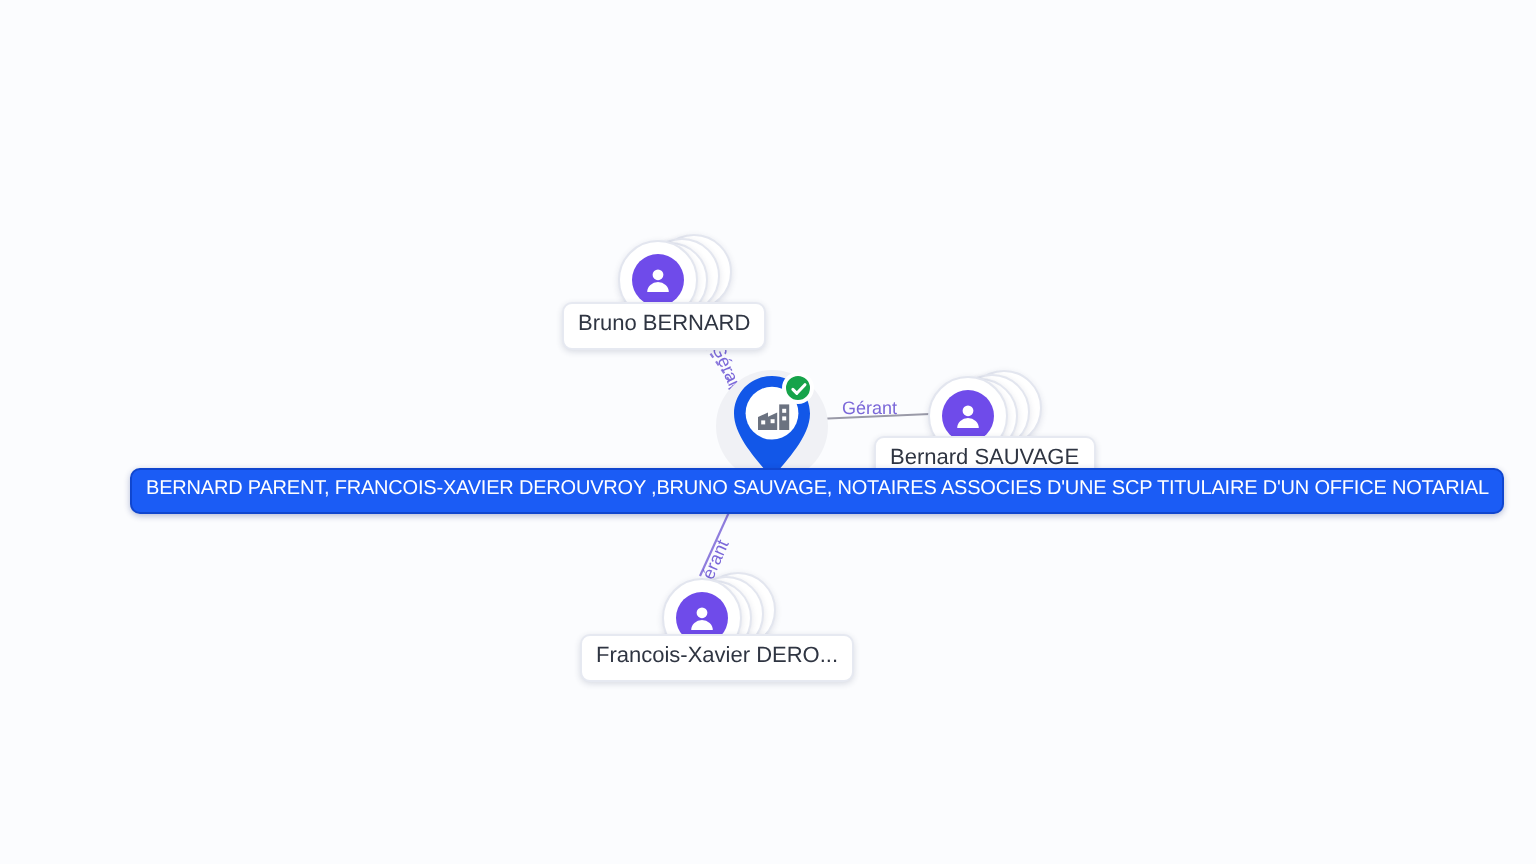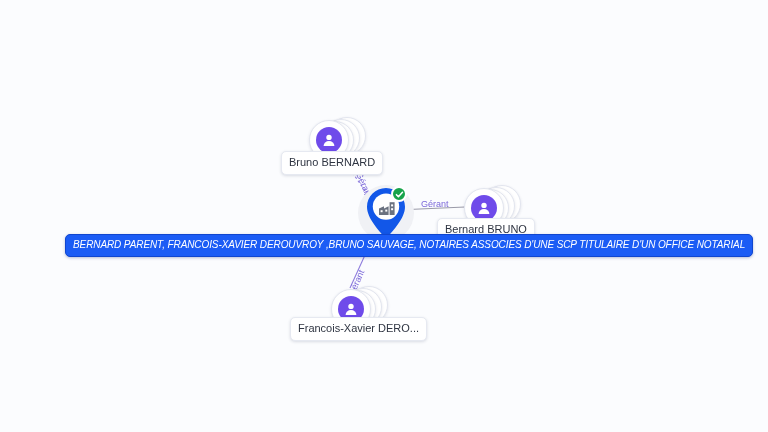--- a/index.html
+++ b/index.html
@@ -176,21 +176,21 @@
     <div class="stack-circle sc1"></div>
     <div class="stack-circle sc0">
       <div class="avatar">
         <svg width="16" height="16" viewBox="0 0 16 16">
           <circle cx="8" cy="5.4" r="2.7" fill="#ffffff"></circle>
           <path d="M 2.6 14 a 5.4 5.0 0 0 1 10.8 0 z" fill="#ffffff"></path>
         </svg>
       </div>
     </div>
   </div>
-  <div class="name-label" style="left:437px; top:218px;">Bernard BRUNO</div>
+  <div class="name-label" style="left:437px; top:218px;">Bernard SAUVAGE</div>
 
   <div class="person-node" style="left:331px; top:285px;">
     <div class="stack-circle sc3"></div>
     <div class="stack-circle sc2"></div>
     <div class="stack-circle sc1"></div>
     <div class="stack-circle sc0">
       <div class="avatar">
         <svg width="16" height="16" viewBox="0 0 16 16">
           <circle cx="8" cy="5.4" r="2.7" fill="#ffffff"></circle>
           <path d="M 2.6 14 a 5.4 5.0 0 0 1 10.8 0 z" fill="#ffffff"></path>
@@ -221,15 +221,15 @@
         <rect x="13.1" y="8.2" width="2" height="2" fill="#ffffff"></rect>
       </svg>
     </div>
     <div class="badge">
       <svg width="9" height="9" viewBox="0 0 10 10">
         <path d="M1.6 5.2 L3.8 7.4 L8.3 2.6" stroke="#ffffff" stroke-width="1.7" fill="none" stroke-linecap="round" stroke-linejoin="round"></path>
       </svg>
     </div>
   </div>
 
-  <div class="company-label" style="left:65px; top:234px;font-style:italic;">BERNARD PARENT, FRANCOIS-XAVIER DEROUVROY ,BRUNO SAUVAGE, NOTAIRES ASSOCIES D'UNE SCP TITULAIRE D'UN OFFICE NOTARIAL</div>
+  <div class="company-label" style="left:65px; top:234px;">BERNARD PARENT, FRANCOIS-XAVIER DEROUVROY ,BRUNO SAUVAGE, NOTAIRES ASSOCIES D'UNE SCP TITULAIRE D'UN OFFICE NOTARIAL</div>
 
 </div>
 
 </body></html>

